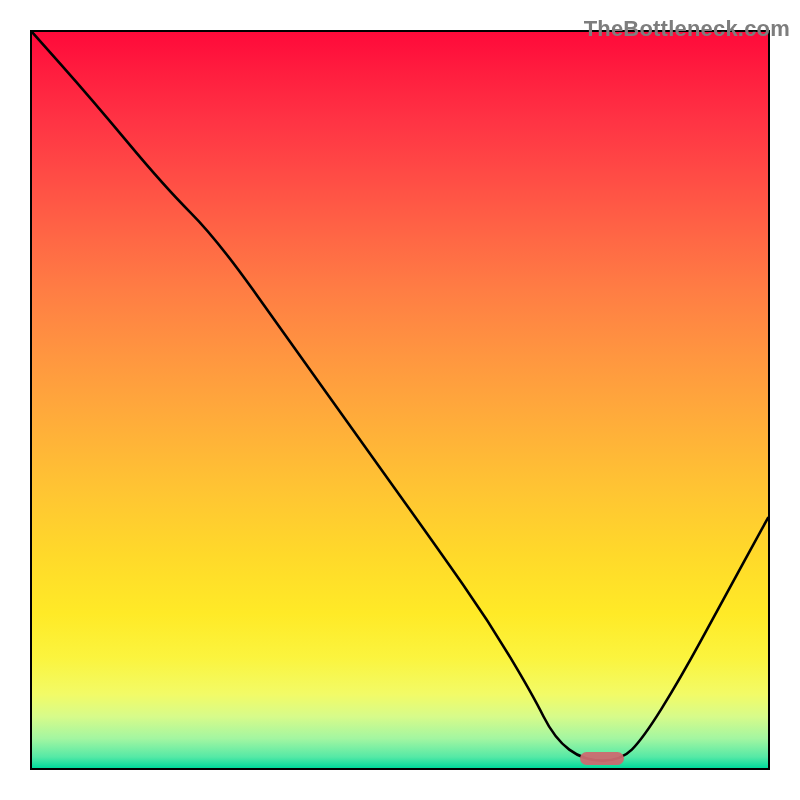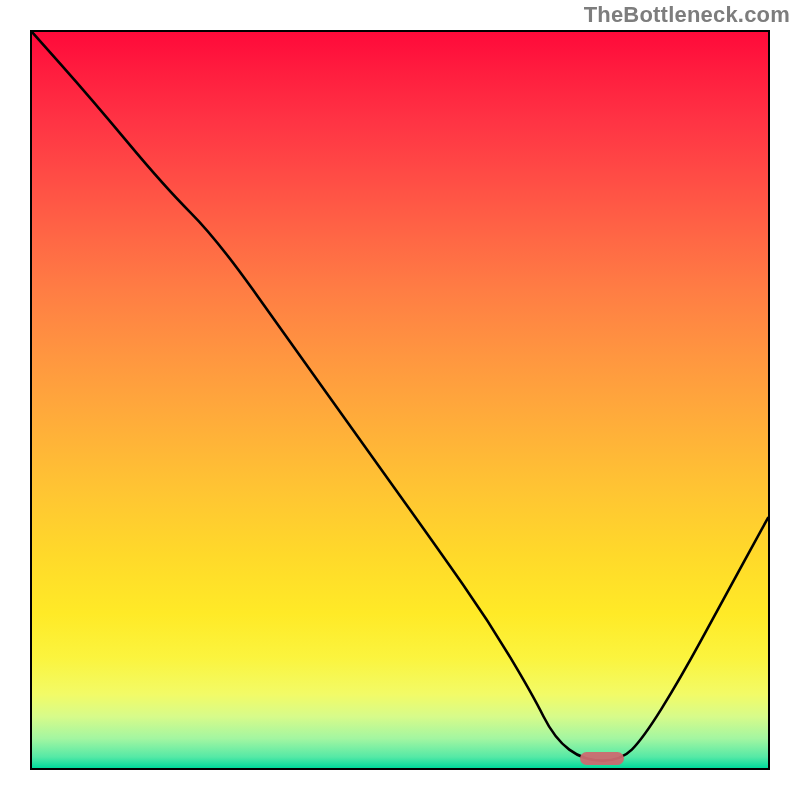--- a/index.html
+++ b/index.html
@@ -11,21 +11,21 @@
     font-family: Arial, Helvetica, sans-serif;
     overflow: hidden;
   }
   .container {
     position: relative;
     width: 800px;
     height: 800px;
   }
   .watermark {
     position: absolute;
-    top: 2px;
+    top: 16px;
     right: 10px;
     font-size: 22px;
     font-weight: 600;
     color: #7d7d7d;
     letter-spacing: 0.2px;
     z-index: 10;
   }
   .plot-area {
     position: absolute;
     left: 30px;

